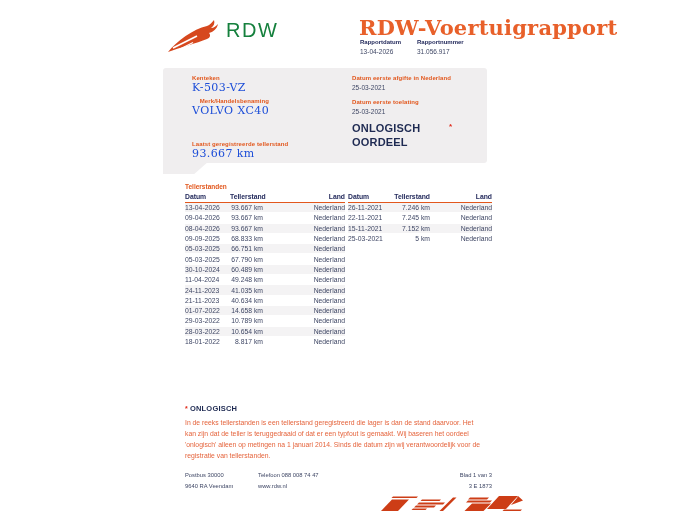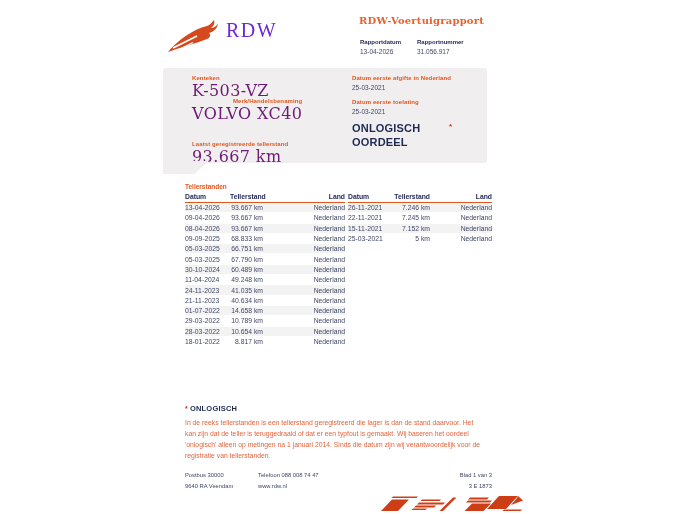--- a/index.html
+++ b/index.html
@@ -6,47 +6,47 @@
   html,body { background:#ffffff; }
   .page {
     position:relative; width:685px; height:514px; background:#ffffff;
     font-family:"Liberation Sans", sans-serif; overflow:hidden;
   }
 
   
   .logo-svg { position:absolute; left:167px; top:15px; width:52px; height:40px; }
   .wordmark {
     position:absolute; left:226px; top:19px;
-    font-family:Liberation Serif, serif; font-size:20px; letter-spacing:1.5px;
-    color:#6d28d9;
+    font-family:Liberation Sans, sans-serif; font-size:20px; letter-spacing:1.5px;
+    color:#15803d;
   }
   .report-title {
     position:absolute; left:359px; top:15px;
-    font-family:"DejaVu Serif", serif; font-weight:bold; font-size:10px;
+    font-family:"DejaVu Serif", serif; font-weight:bold; font-size:21px;
     color:#E8602A; letter-spacing:0.2px;text-align:center;
   }
   .meta { position:absolute; left:360px; top:39px; display:flex; gap:16px; }
   .meta .m-label { font-size:6px; font-weight:bold; color:#232A5C; }
   .meta .m-value { font-size:6.5px; color:#3F4765; margin-top:3px; }
 
   
   .panel {
     position:absolute; left:163px; top:68px; width:324px; height:95px;
     background:#F0EEEF; border-radius:3px 3px 3px 0;
   }
   .panel-tab {
     position:absolute; left:163px; top:161px; width:46px; height:13px;
     background:#F0EEEF; clip-path:polygon(0 0, 100% 0, 68% 100%, 0 100%);
   }
   .pl { position:absolute; }
   .lbl {
     font-size:6px; font-weight:bold; color:#E2571D; letter-spacing:0.1px;
   }
   .serif-val {
-    font-family:"DejaVu Serif", serif; font-size:16px; color:#701a75;
+    font-family:"DejaVu Serif", serif; font-size:11px; color:#1d4ed8;
     letter-spacing:0.4px;
   }
   .sm-val { font-size:6.5px; color:#3F4765; }
   .verdict {
     font-size:11px; font-weight:bold; color:#1E2A52; line-height:14px;
     letter-spacing:0.2px;
   }
   .ast-red { color:#E02A1A; font-weight:bold; }
 
   

